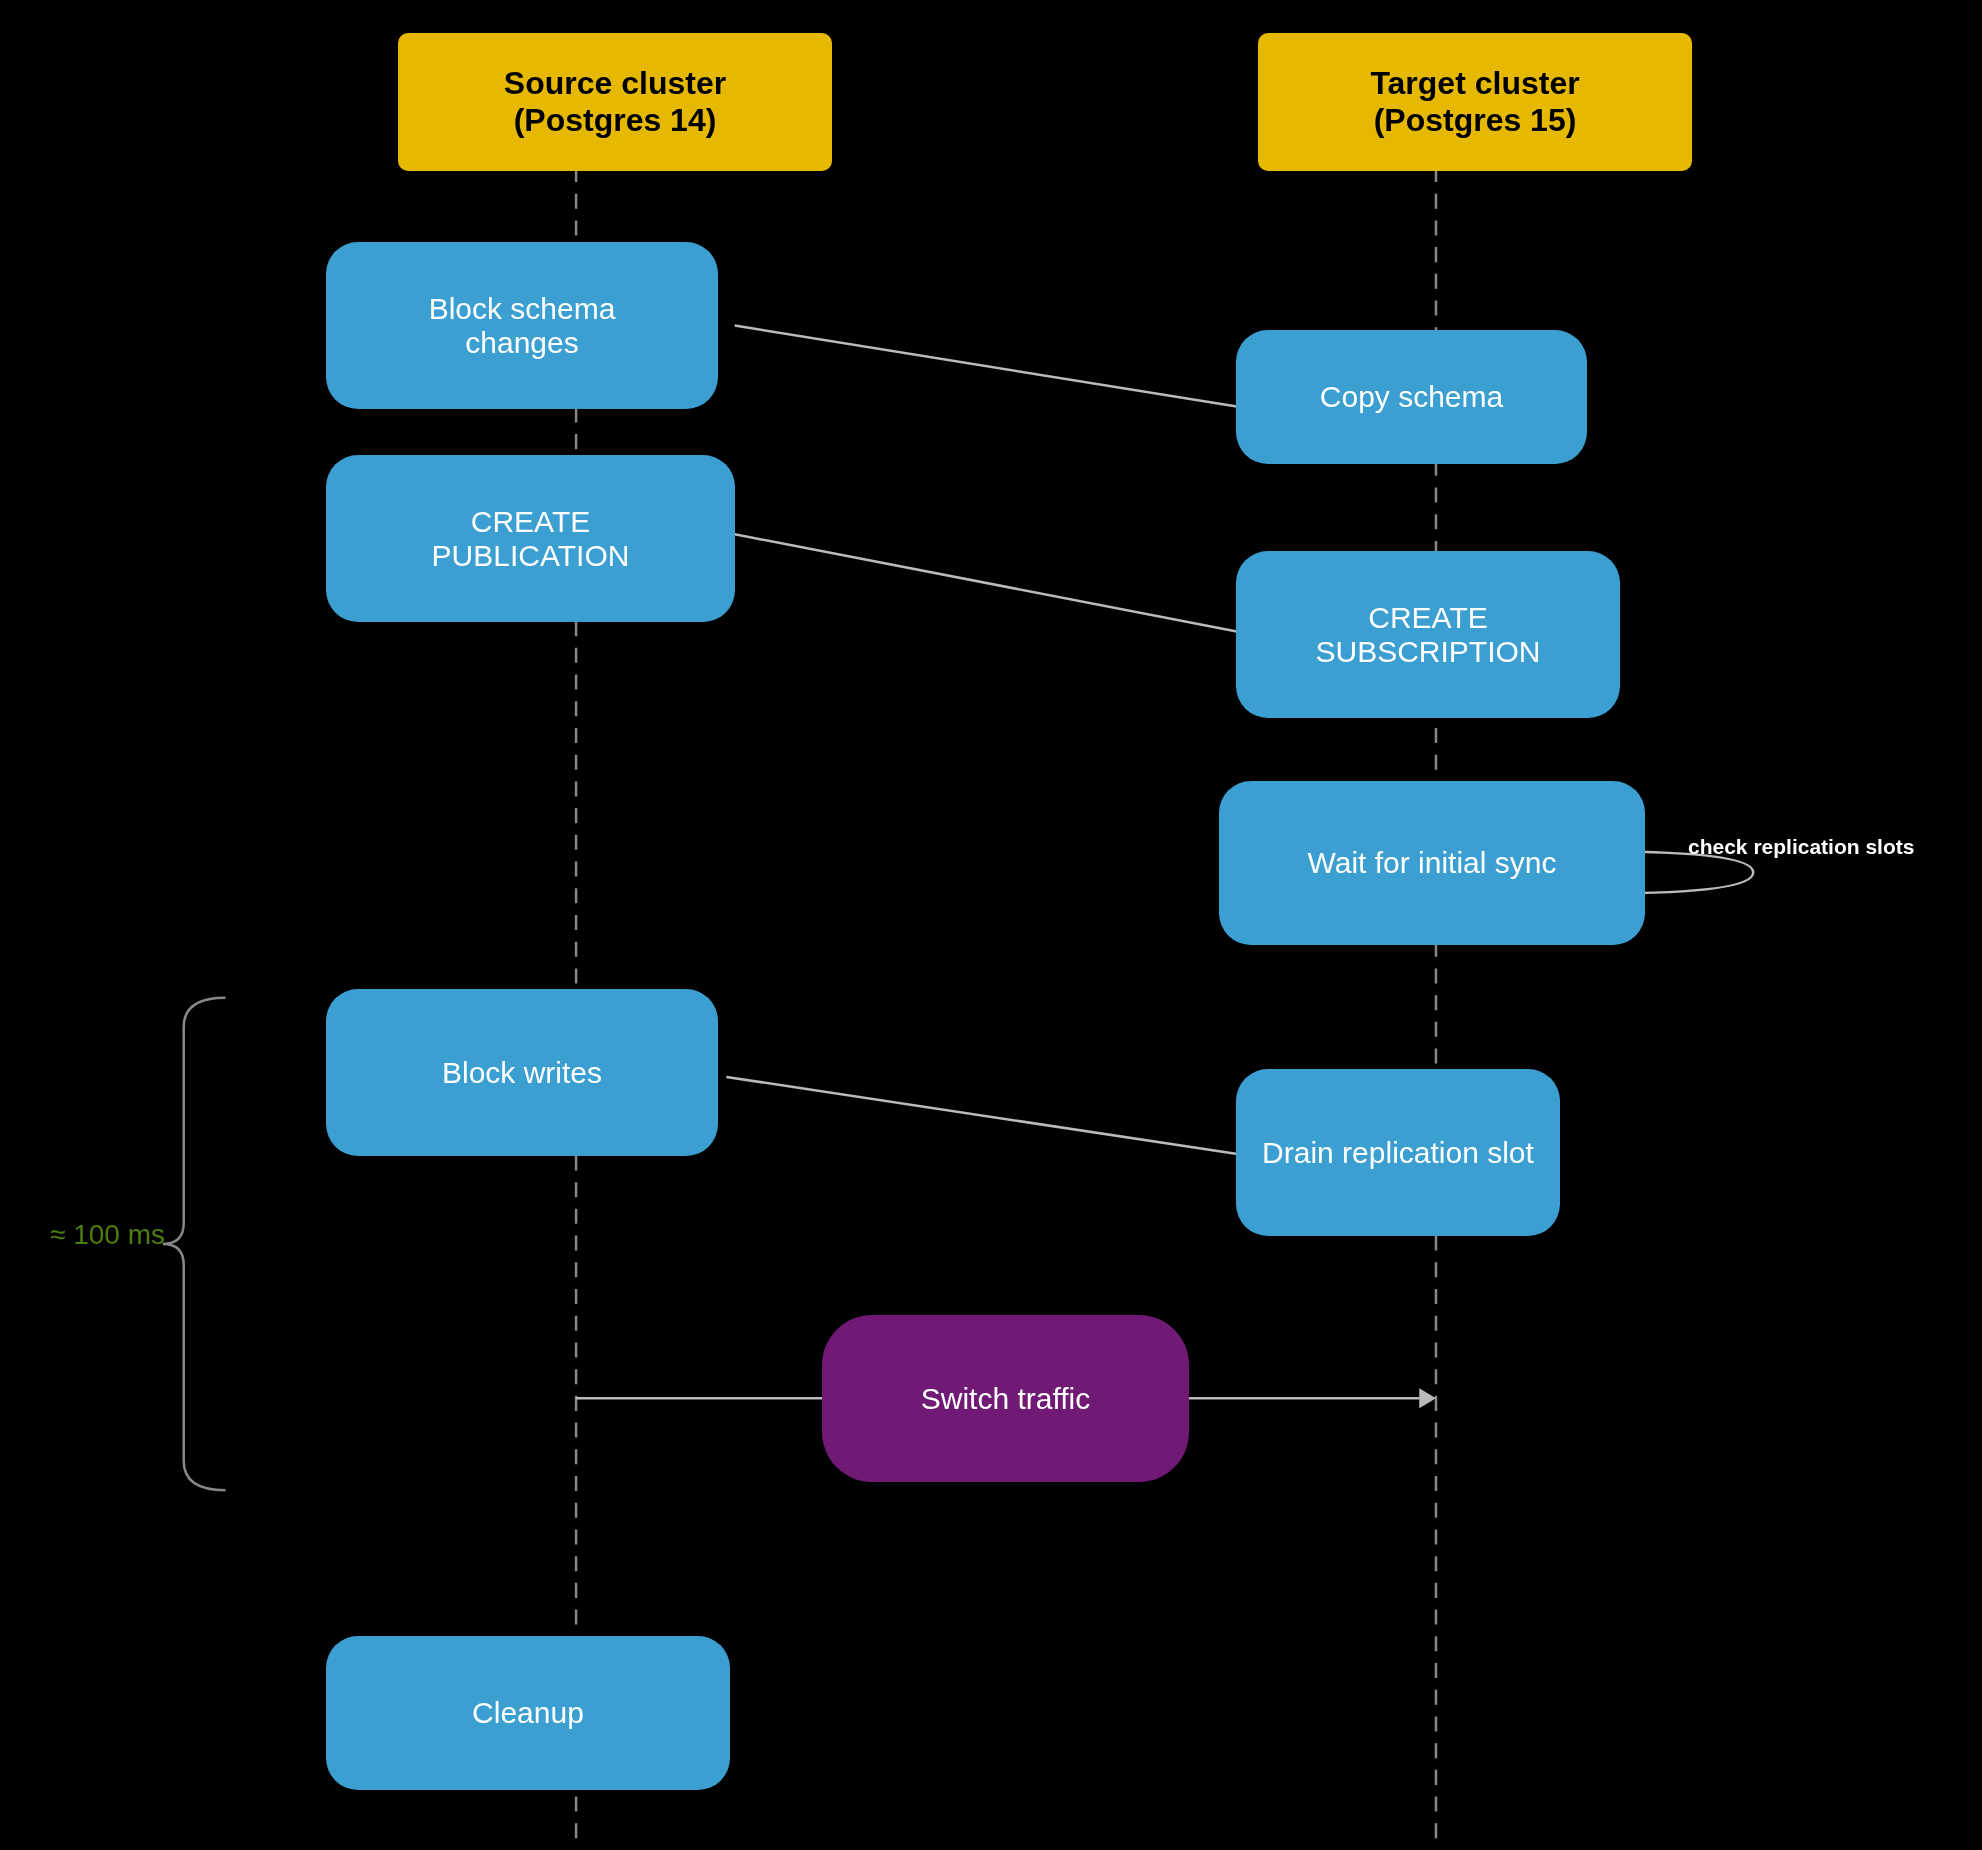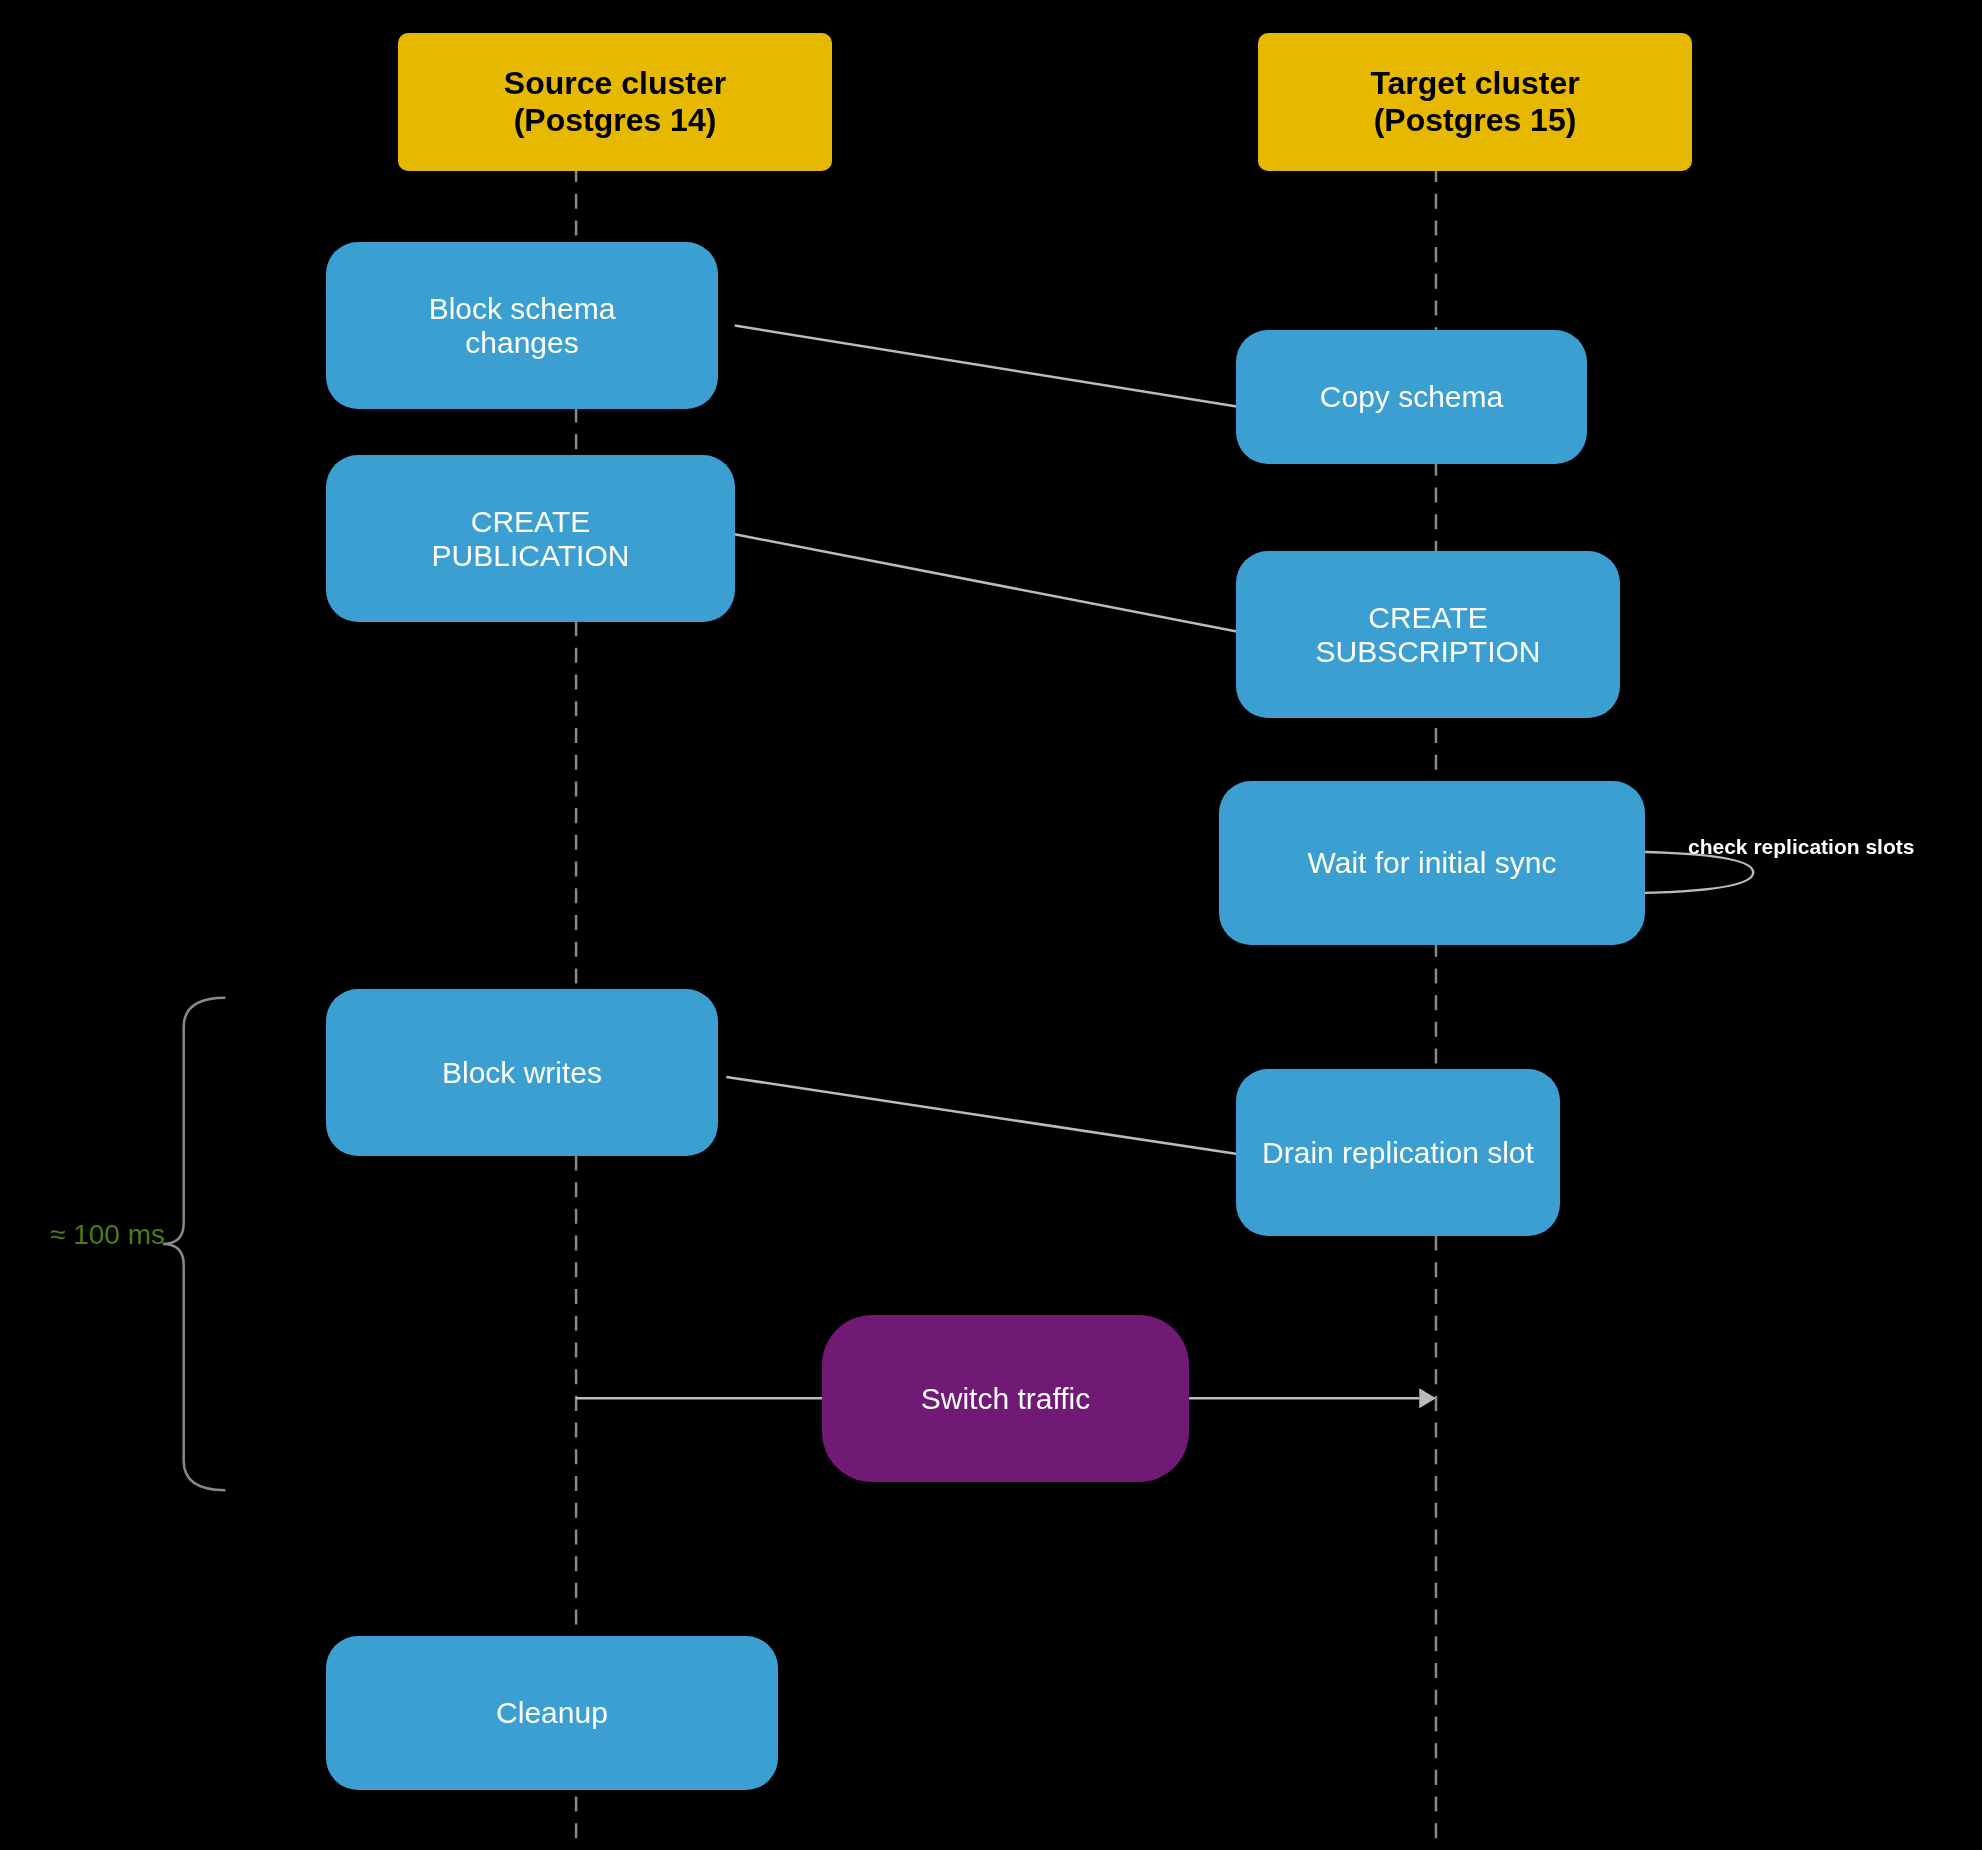--- a/index.html
+++ b/index.html
@@ -163,20 +163,20 @@
   </div>
 
   <div class="node-blue" style="left:1236px; top:1069px; width:324px; height:167px;">
     <span>Drain replication slot</span>
   </div>
 
   <div class="node-purple" style="left:822px; top:1315px; width:367px; height:167px;">
     <span>Switch traffic</span>
   </div>
 
-  <div class="node-blue" style="left:326px; top:1636px; width:452px; height:154px;">
+  <div class="node-blue" style="left:326px; top:1636px; width:404px; height:154px;">
     <span>Cleanup</span>
   </div>
 
   <div class="brace-label" style="left:50px; top:1219px;">≈ 100 ms</div>
 
 </div>
 
 
 </body></html>

